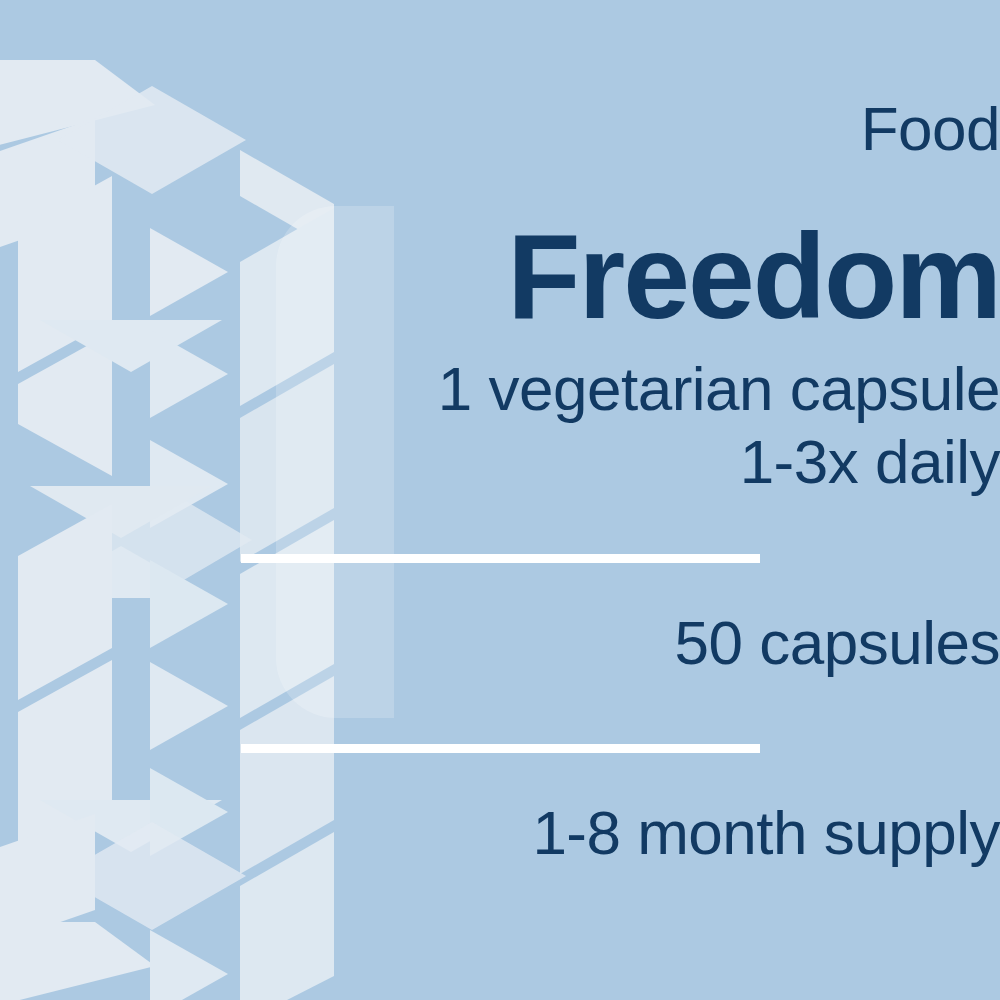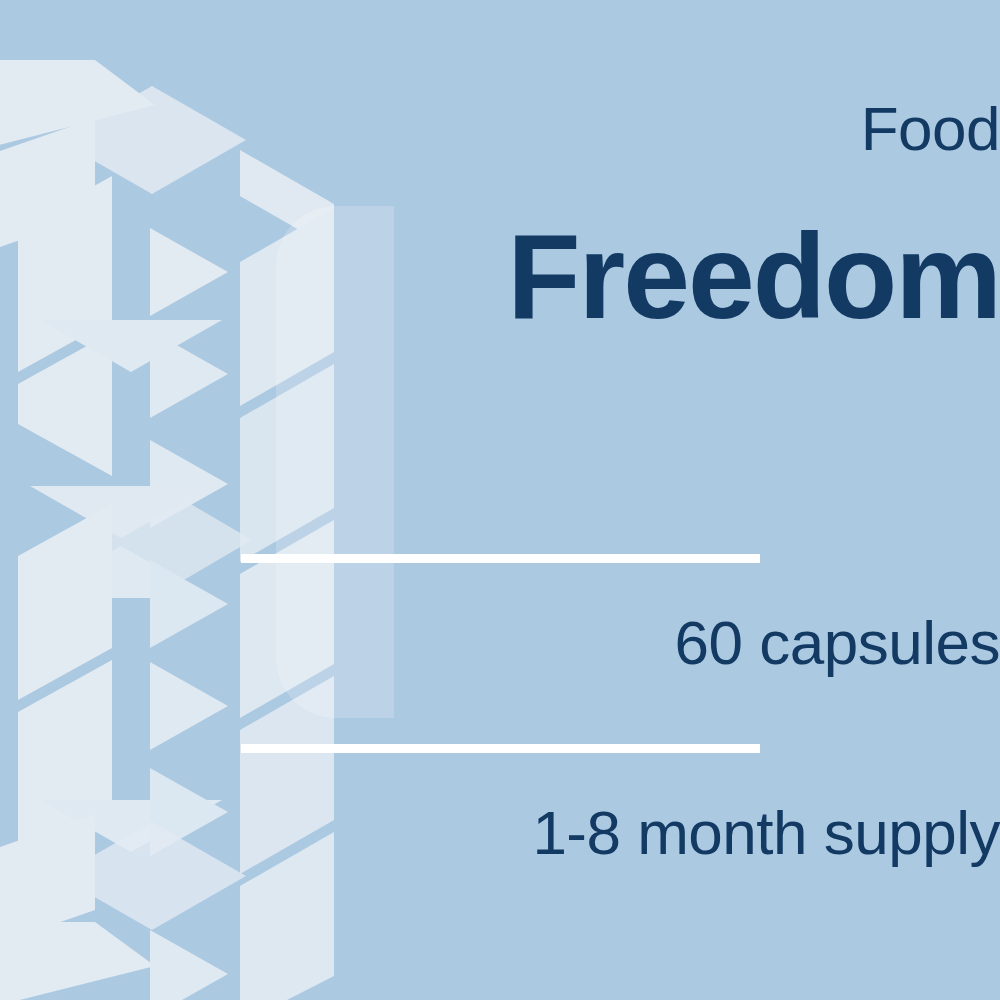--- a/index.html
+++ b/index.html
@@ -193,23 +193,27 @@
   </div>
 
   <div id="panel-overlay"></div>
 
   <div id="content">
 
     <div class="eyebrow">Food</div>
 
     <div class="headline">Freedom</div>
 
+    <div class="dosage">
+      <span class="line">1 vegetarian capsule</span>
+      <span class="line">1-3x daily</span>
+    </div>
 
     <div class="rule" id="rule-top"></div>
 
-    <div class="count">60 capsules</div>
+    <div class="count">50 capsules</div>
 
     <div class="rule" id="rule-bottom"></div>
 
     <div class="supply">1-8 month supply</div>
 
   </div>
 </div>
 
 </body></html>

